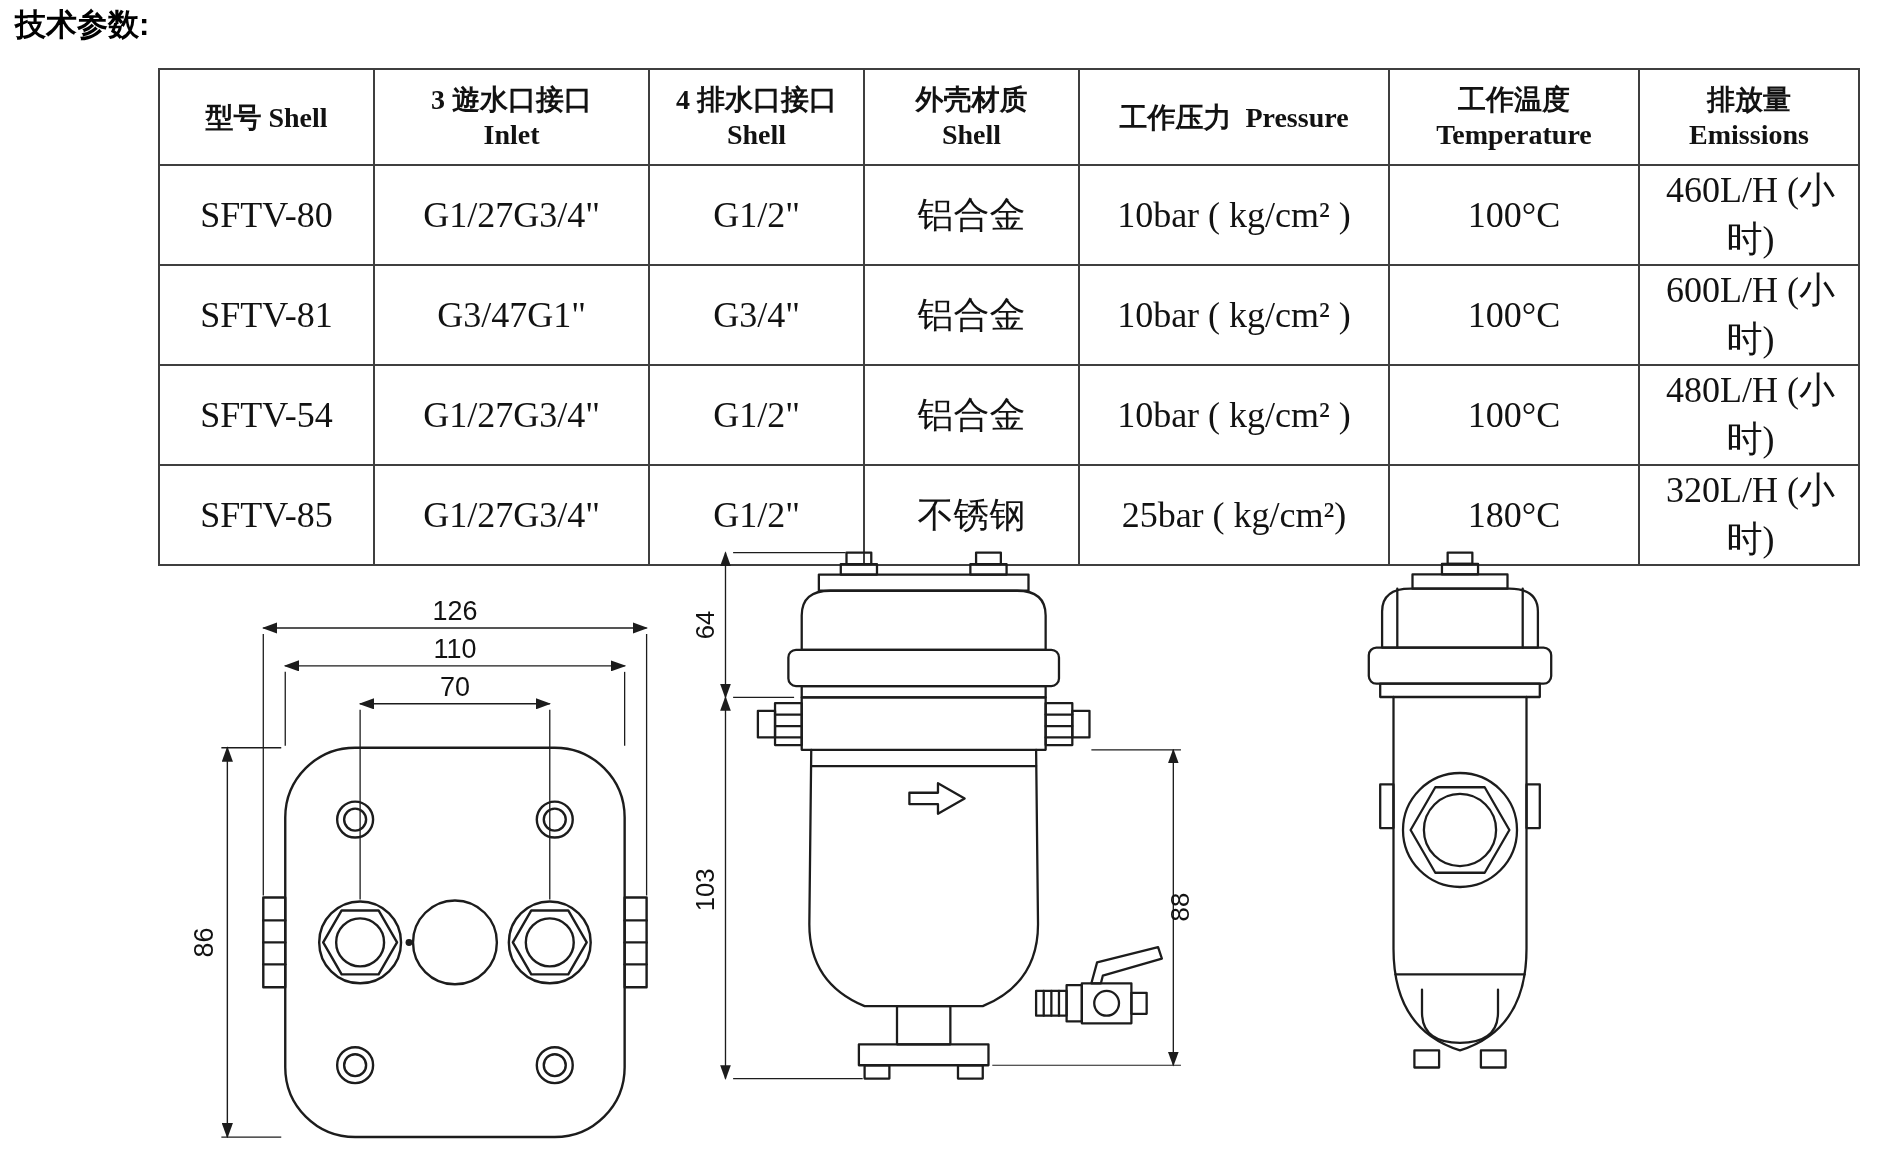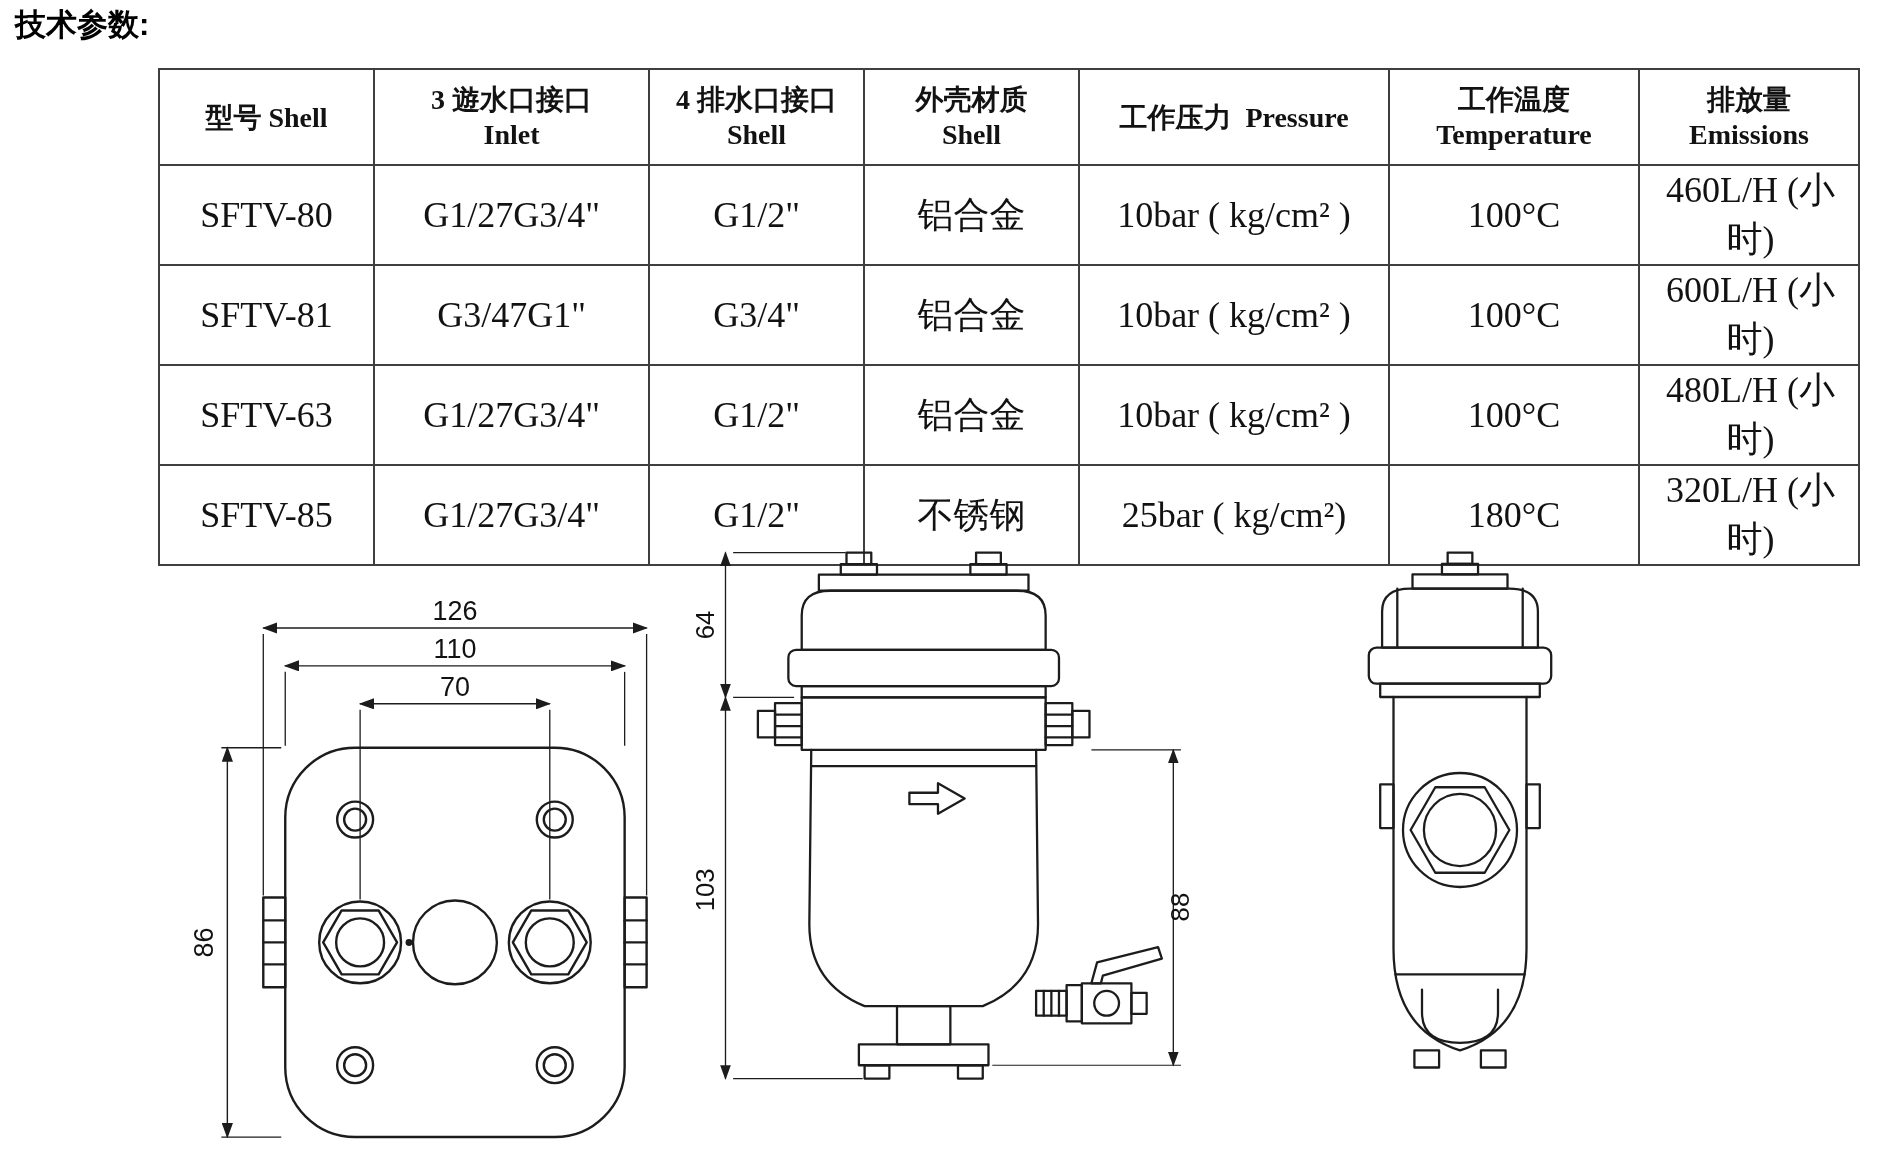--- a/index.html
+++ b/index.html
@@ -92,21 +92,21 @@
     <tr>
       <td>SFTV-81</td>
       <td>G3/47G1"</td>
       <td>G3/4"</td>
       <td>铝合金</td>
       <td>10bar ( kg/cm² )</td>
       <td>100°C</td>
       <td class="cell-left">600L/H (小时)</td>
     </tr>
     <tr>
-      <td>SFTV-63</td>
+      <td>SFTV-54</td>
       <td>G1/27G3/4"</td>
       <td>G1/2"</td>
       <td>铝合金</td>
       <td>10bar ( kg/cm² )</td>
       <td>100°C</td>
       <td class="cell-left">480L/H (小时)</td>
     </tr>
     <tr>
       <td>SFTV-85</td>
       <td>G1/27G3/4"</td>

